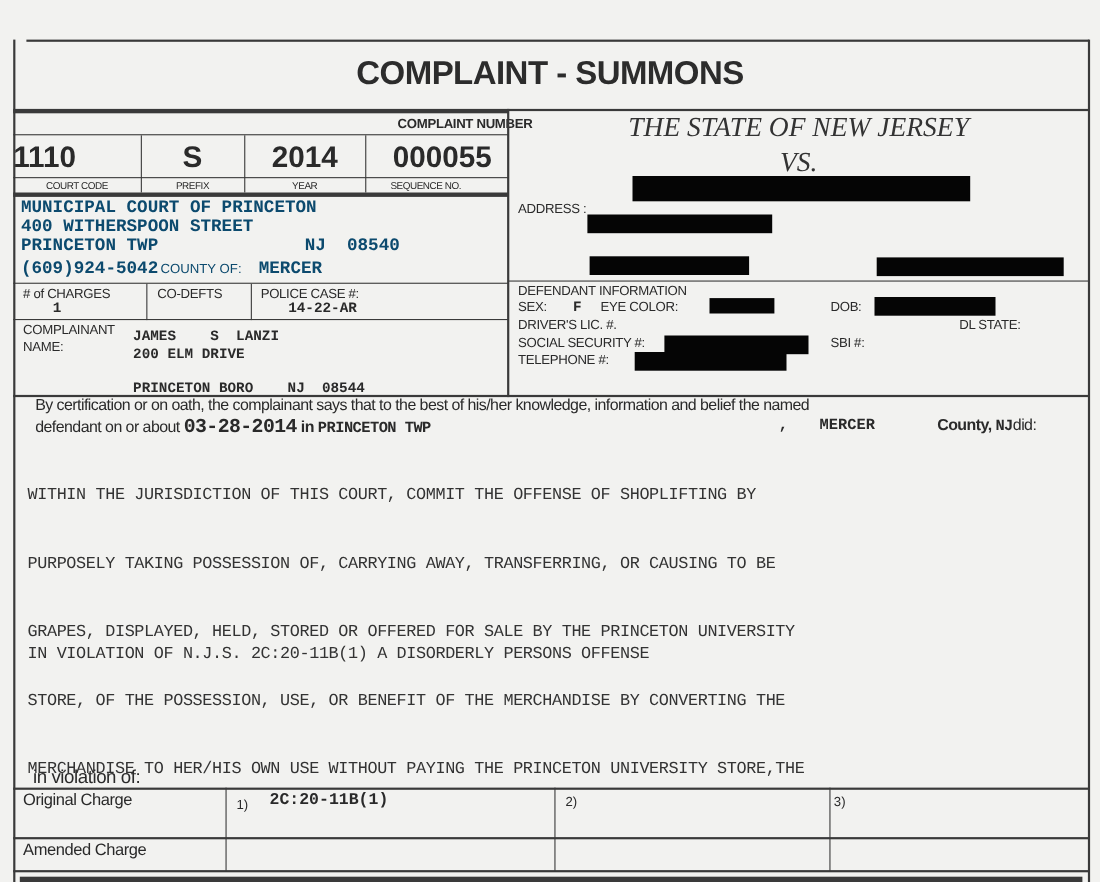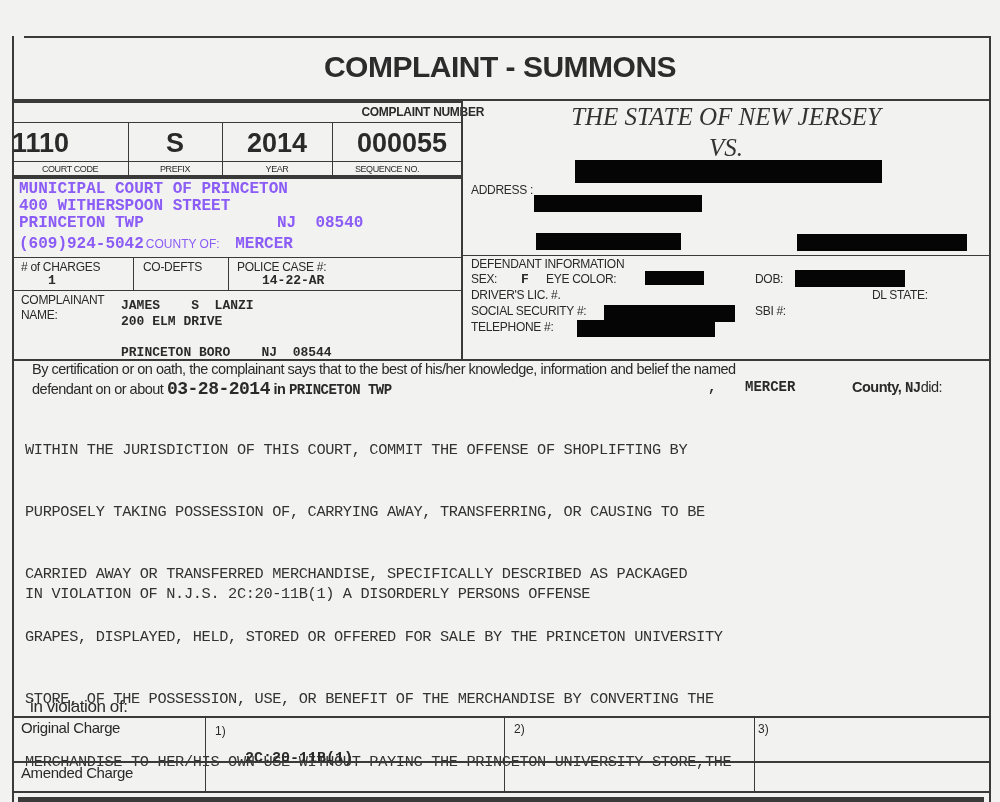--- a/index.html
+++ b/index.html
@@ -40,21 +40,21 @@
   <div class="abs bignum" style="left:222px;width:110px;top:128px;text-align:center;">2014</div>
   <div class="abs bignum" style="left:332px;width:140px;top:128px;text-align:center;">000055</div>
 
   <div class="line" style="left:12px;top:161px;width:450px;height:1px;"></div>
   <div class="abs tiny" style="left:12px;width:116px;top:164px;text-align:center;">COURT CODE</div>
   <div class="abs tiny" style="left:128px;width:94px;top:164px;text-align:center;">PREFIX</div>
   <div class="abs tiny" style="left:222px;width:110px;top:164px;text-align:center;">YEAR</div>
   <div class="abs tiny" style="left:332px;width:110px;top:164px;text-align:center;">SEQUENCE NO.</div>
   <div class="line" style="left:12px;top:175px;width:450px;height:4px;"></div>
 
-  <div class="abs mono" style="left:19px;top:181px;font-size:16px;font-weight:bold;line-height:17px;color:#8b5cf6;">
+  <div class="abs mono" style="left:19px;top:181px;font-size:16px;font-weight:bold;line-height:17px;color:#0c4a6e;">
     <div>MUNICIPAL COURT OF PRINCETON</div>
     <div>400 WITHERSPOON STREET</div>
     <div>
       <span style="display:inline-block;width:258px;">PRINCETON TWP</span><span style="white-space:pre;">NJ  08540</span>
     </div>
     <div style="margin-top:4px;">
       <span>(609)924-5042</span><span style="font-family:'Liberation Sans',sans-serif;font-weight:normal;font-size:12px;margin-left:2px;">COUNTY OF:</span>
       <span style="margin-left:6px;">MERCER</span>
     </div>
   </div>
@@ -116,39 +116,38 @@
   <div class="abs mono" style="left:708px;top:379px;font-size:14px;font-weight:bold;">,</div>
   <div class="abs mono" style="left:745px;top:379px;font-size:14px;font-weight:bold;">MERCER</div>
   <div class="abs" style="left:852px;top:379px;font-size:14.5px;letter-spacing:-0.5px;white-space:nowrap;">
     <span style="font-weight:bold;">County,</span>
     <span class="mono" style="font-weight:bold;font-size:14px;">NJ</span><span>did:</span>
   </div>
 
   <div class="abs mono" style="left:25px;top:398px;font-size:15.3px;line-height:20.8px;color:#333;letter-spacing:-0.35px;white-space:pre;">
     <div>WITHIN THE JURISDICTION OF THIS COURT, COMMIT THE OFFENSE OF SHOPLIFTING BY</div>
     <div>PURPOSELY TAKING POSSESSION OF, CARRYING AWAY, TRANSFERRING, OR CAUSING TO BE</div>
-    <div>CARRIED AWAY OR TRANSFERRED MERCHANDISE, SPECIFICALLY DESCRIBED AS PACKAGED</div>
     <div>GRAPES, DISPLAYED, HELD, STORED OR OFFERED FOR SALE BY THE PRINCETON UNIVERSITY</div>
     <div>STORE, OF THE POSSESSION, USE, OR BENEFIT OF THE MERCHANDISE BY CONVERTING THE</div>
     <div>MERCHANDISE TO HER/HIS OWN USE WITHOUT PAYING THE PRINCETON UNIVERSITY STORE,THE</div>
     
     
   </div>
 
   <div class="abs mono" style="left:25px;top:585px;font-size:15.3px;color:#333;letter-spacing:-0.35px;white-space:pre;">IN VIOLATION OF N.J.S. 2C:20-11B(1) A DISORDERLY PERSONS OFFENSE</div>
 
   <div class="abs" style="left:30px;top:697px;font-size:17px;font-weight:normal;letter-spacing:-0.4px;">in violation of:</div>
   <div class="line" style="left:12px;top:716px;width:978px;height:2px;"></div>
   <div class="line" style="left:205px;top:716px;width:1px;height:76px;"></div>
   <div class="line" style="left:504px;top:716px;width:1px;height:76px;"></div>
   <div class="line" style="left:754px;top:716px;width:1px;height:76px;"></div>
 
   <div class="abs" style="left:21px;top:719px;font-size:15px;letter-spacing:-0.4px;">Original Charge</div>
   <div class="abs" style="left:215px;top:724px;font-size:12px;">1)</div>
-  <div class="abs mono" style="left:245px;top:719px;font-size:15px;font-weight:bold;margin-top:31px;">2C:20-11B(1)</div>
+  <div class="abs mono" style="left:245px;top:719px;font-size:15px;font-weight:bold;">2C:20-11B(1)</div>
   <div class="abs" style="left:514px;top:722px;font-size:12px;">2)</div>
   <div class="abs" style="left:758px;top:722px;font-size:12px;">3)</div>
 
   <div class="line" style="left:12px;top:761px;width:978px;height:2px;"></div>
   <div class="abs" style="left:21px;top:764px;font-size:15px;letter-spacing:-0.4px;">Amended Charge</div>
   <div class="line" style="left:12px;top:791px;width:978px;height:2px;"></div>
   <div class="line" style="left:18px;top:797px;width:966px;height:5px;"></div>
 </div>
 
 </body></html>

